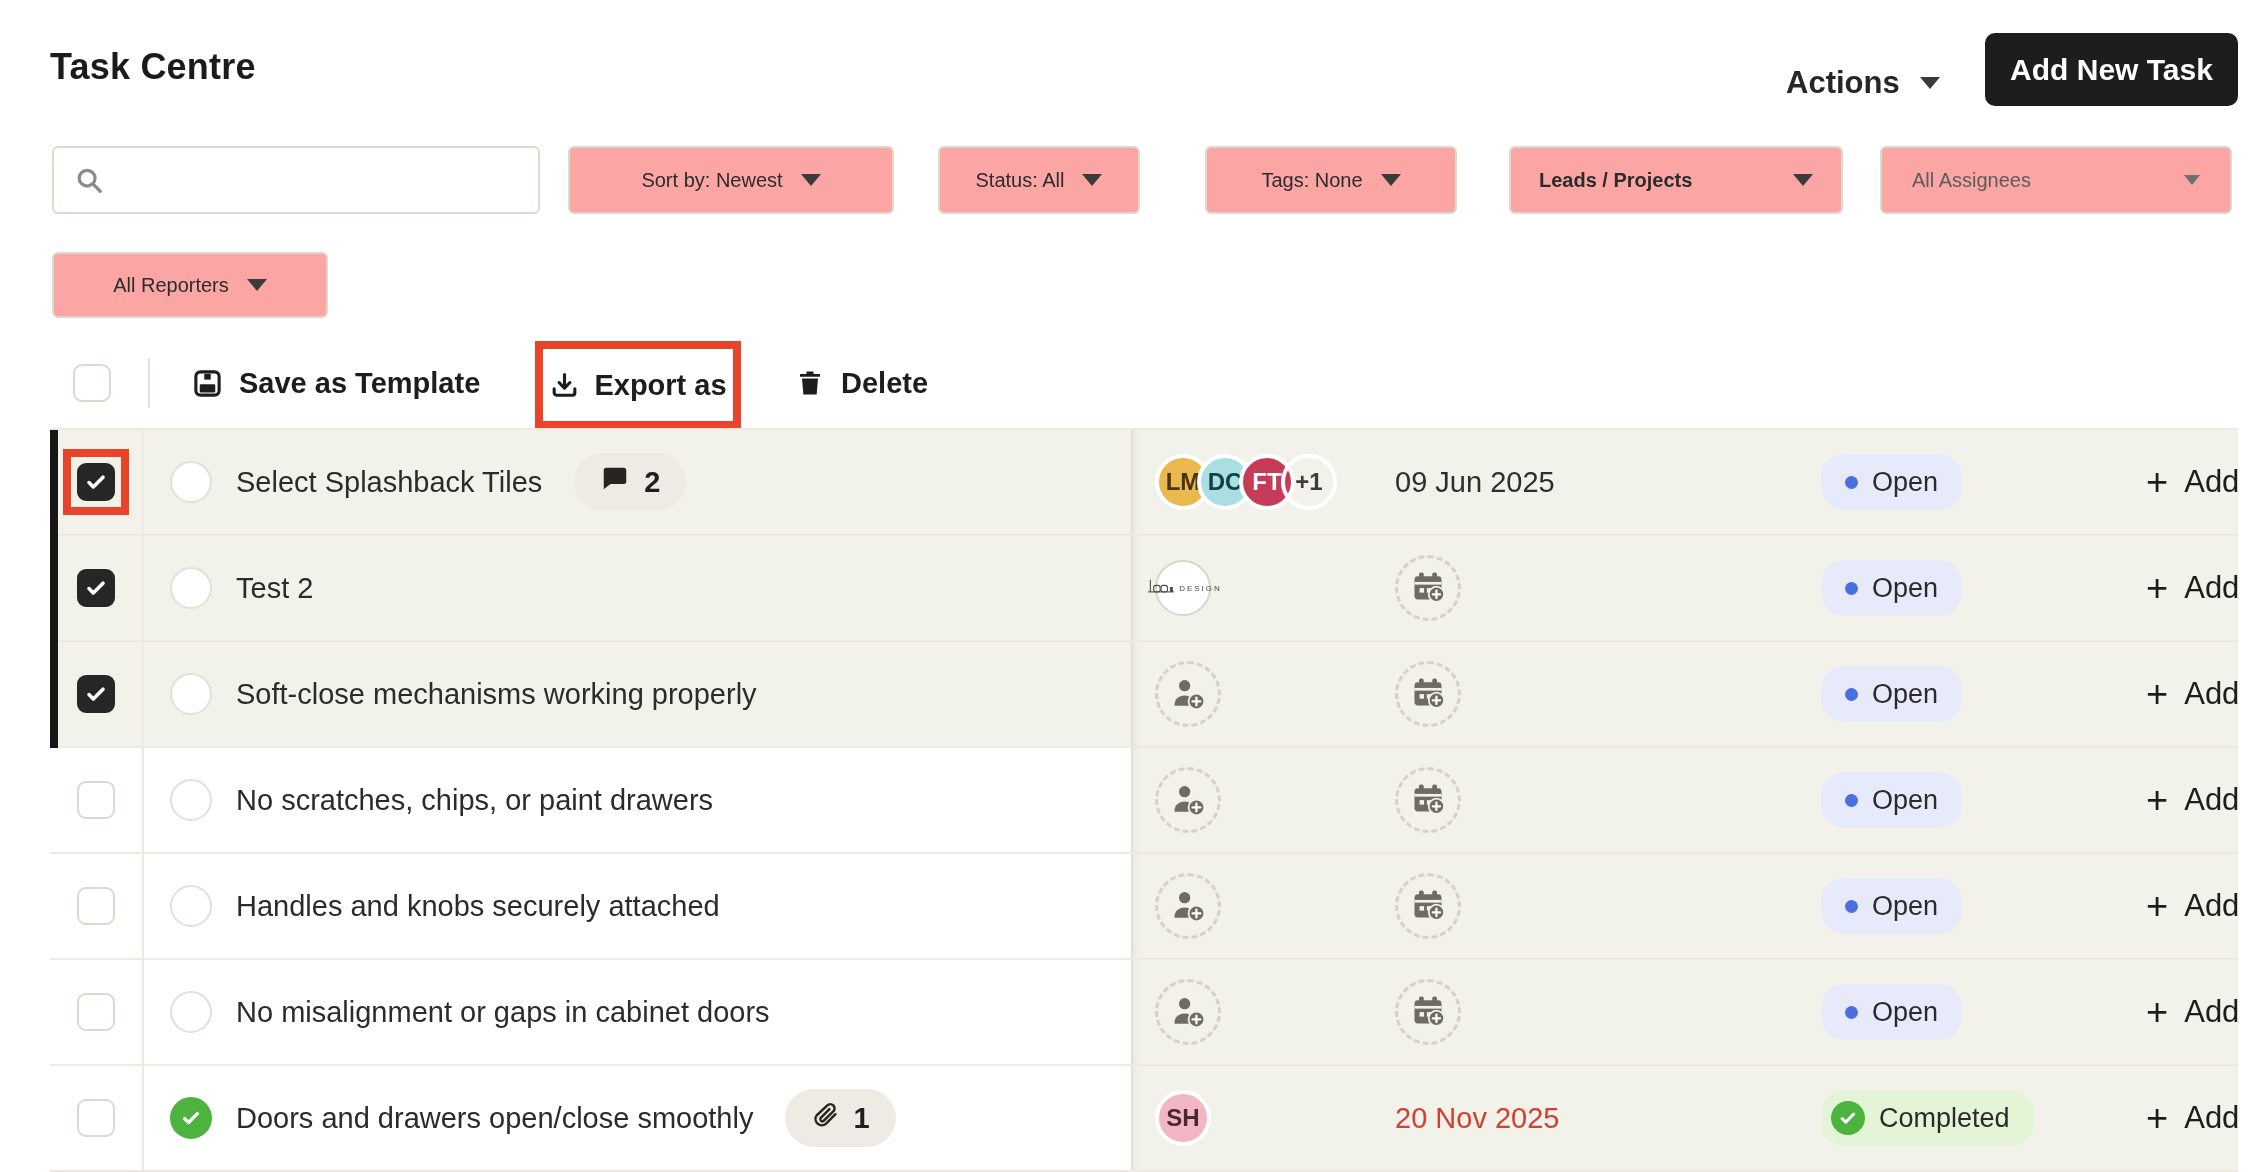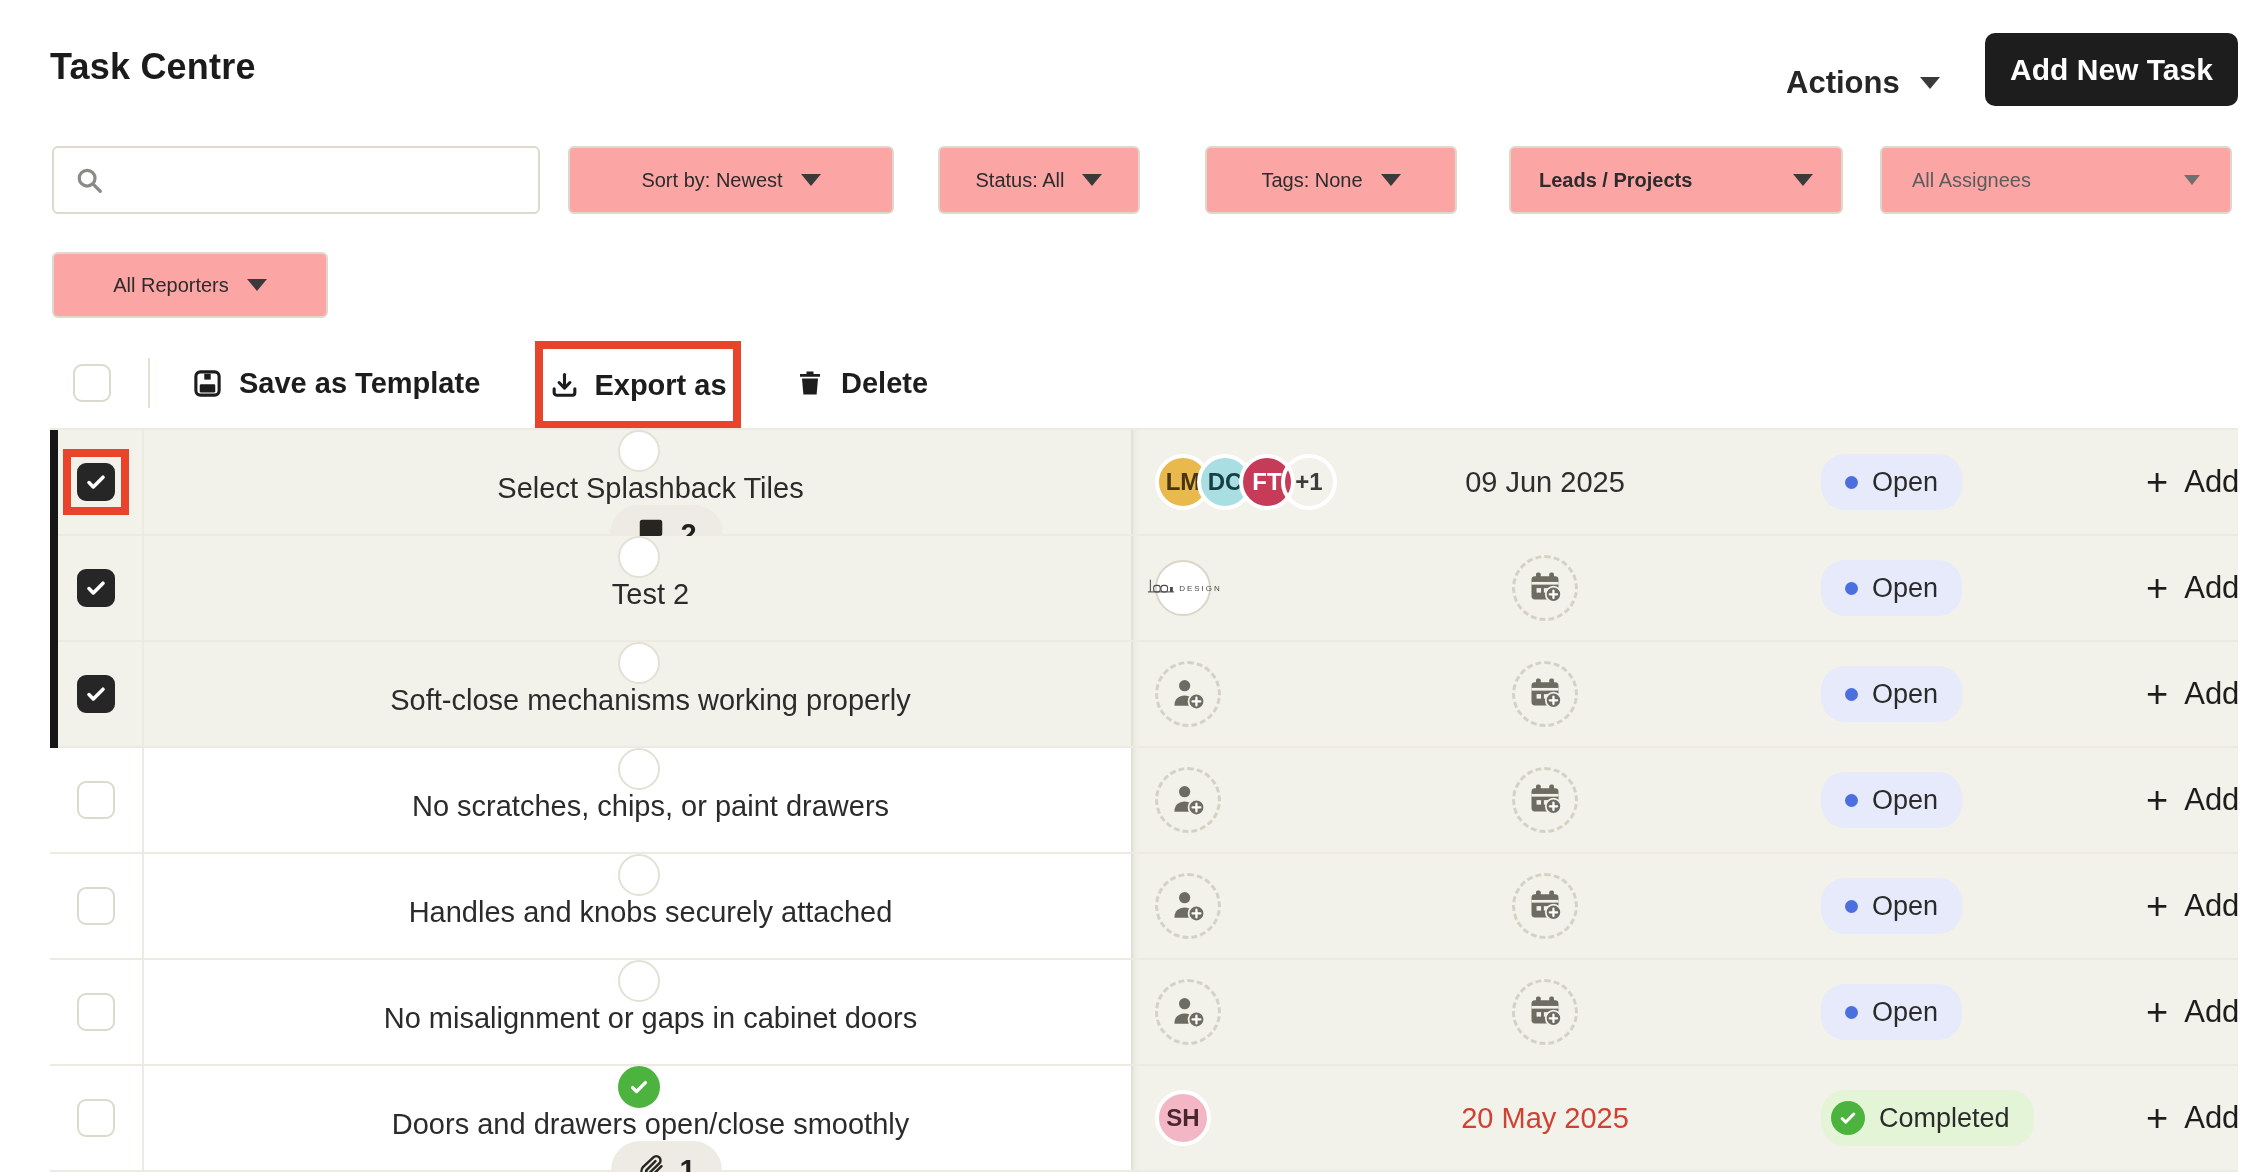--- a/index.html
+++ b/index.html
@@ -34,41 +34,41 @@
   .tb-btn { position:absolute; top:352px; height:62px; display:flex; align-items:center; gap:16px; font-size:29px; font-weight:700; color:#1d1d1d; cursor:pointer; background:none; border:none; font-family:inherit; }
   #tb-save { left:192px; }
   #tb-delete { left:795px; }
   .export-box { position:absolute; left:535px; top:341px; width:206px; height:88px; border:8px solid #e8432b; display:flex; align-items:center; justify-content:center; gap:14px; font-size:29px; font-weight:700; color:#1d1d1d; cursor:pointer; background:#fff; }
 
   
   #task-table { position:absolute; left:50px; top:428px; width:2188px; height:744px; border-top:2px solid #eceae1; overflow:hidden; }
   .task-row { position:relative; display:flex; height:106px; border-bottom:2px solid #eceae1; background:#fff; }
   .cell-check { width:94px; display:flex; align-items:center; justify-content:center; border-right:2px solid #eceae1; position:relative; }
   .task-row.selected .cell-check::before { content:""; position:absolute; left:0; top:-2px; bottom:-2px; width:8px; background:#161616; }
-  .cell-main { width:989px; display:flex; align-items:center; padding-left:26px; border-right:2px solid #e3e0d5;flex-direction:column; }
+  .cell-main { width:989px; display:flex; align-items:center; padding-left:26px; border-right:2px solid #e3e0d5; }
   .cell-right { width:1105px; position:relative; background:#f2f1ea; box-shadow:inset 8px 0 8px -8px rgba(0,0,0,.07); }
   .task-row.selected .cell-check, .task-row.selected .cell-main { background:#f2f1ea; }
 
   .checkbox { width:38px; height:38px; border:2px solid #ddd9cd; border-radius:9px; background:#fff; cursor:pointer; display:flex; align-items:center; justify-content:center; }
   .checkbox.checked { background:#262626; border-color:#262626; }
   .red-ring { width:66px; height:66px; border:8px solid #e8432b; display:flex; align-items:center; justify-content:center; background:transparent; }
 
   .toggle { width:42px; height:42px; border-radius:50%; background:#fff; border:2px solid #e3e0d5; margin-right:24px; cursor:pointer; flex:none; display:flex; align-items:center; justify-content:center; }
   .toggle.done { background:#4db33f; border-color:#4db33f; }
   .task-title { font-size:29px; color:#2b2b2b; white-space:nowrap; }
   .count-pill { margin-left:32px; height:58px; padding:0 26px; border-radius:29px; background:#edebe3; display:flex; align-items:center; gap:14px; font-size:29px; font-weight:600; color:#1f1f1f; cursor:pointer; flex:none; }
 
   .slot-assignee { position:absolute; left:0; top:0; bottom:0; width:262px; display:flex; align-items:center; padding-left:22px; }
   .avatar { width:56px; height:56px; border-radius:50%; border:4px solid #fff; display:flex; align-items:center; justify-content:center; font-size:24px; font-weight:700; margin-left:-14px; flex:none; }
   .avatar:first-child { margin-left:0; }
   .avatar.logo { background:#fff; border:2px solid #d9d6cb; gap:1px; }
   .avatar.logo .logo-word { font-size:8px; letter-spacing:2px; color:#4a4a4a; font-weight:400; }
   .dash-btn { width:66px; height:66px; border-radius:50%; border:3px dashed #d5d2c5; display:flex; align-items:center; justify-content:center; cursor:pointer; background:transparent; }
 
-  .slot-date { position:absolute; left:262px; top:0; bottom:0; width:300px; display:flex; align-items:center; justify-content:center; }
+  .slot-date { position:absolute; left:262px; top:0; bottom:0; width:300px; display:flex; align-items:center; }
   .date-text { font-size:29px; color:#2e2e2e; }
   .date-text.overdue { color:#cf4130; }
 
   .slot-status { position:absolute; left:688px; top:0; bottom:0; display:flex; align-items:center; }
   .status-pill { height:56px; border-radius:24px; display:flex; align-items:center; padding:0 24px; gap:14px; font-size:27px; color:#2b2b2b; }
   .status-pill.open { background:#e6eafb; }
   .status-pill.completed { background:#e3f5d6; padding-left:10px; }
   .status-dot { width:13px; height:13px; border-radius:50%; background:#4c6fe0; }
   .status-check { width:34px; height:34px; border-radius:50%; background:#4db33f; display:flex; align-items:center; justify-content:center; }
 
@@ -460,21 +460,21 @@
               <path d="M21 11.3l-8.3 8.3a5.4 5.4 0 0 1-7.6-7.6l8.9-8.2a3.6 3.6 0 0 1 5.1 5.1l-8.4 8.2a1.8 1.8 0 0 1-2.5-2.5l7.6-7.6"></path>
             </svg></span>
           <span>1</span>
         </div>
       </div>
       <div class="cell-right">
         <div class="slot-assignee">
           <div class="avatar" style="background: rgb(242, 182, 197); color: rgb(73, 39, 47);">SH</div>
         </div>
         <div class="slot-date">
-          <span class="date-text overdue">20 May 2025</span>
+          <span class="date-text overdue">20 Nov 2025</span>
         </div>
         <div class="slot-status">
           <div class="status-pill completed">
             <span class="status-check">
               <svg width="20" height="20" viewBox="0 0 24 24" fill="none" stroke="#fff" stroke-width="3.6" stroke-linecap="round" stroke-linejoin="round">
                 <path d="M5 12.6l4.3 4.3L19 7.2"></path>
               </svg>
             </span>
             <span>Completed</span>
           </div>

